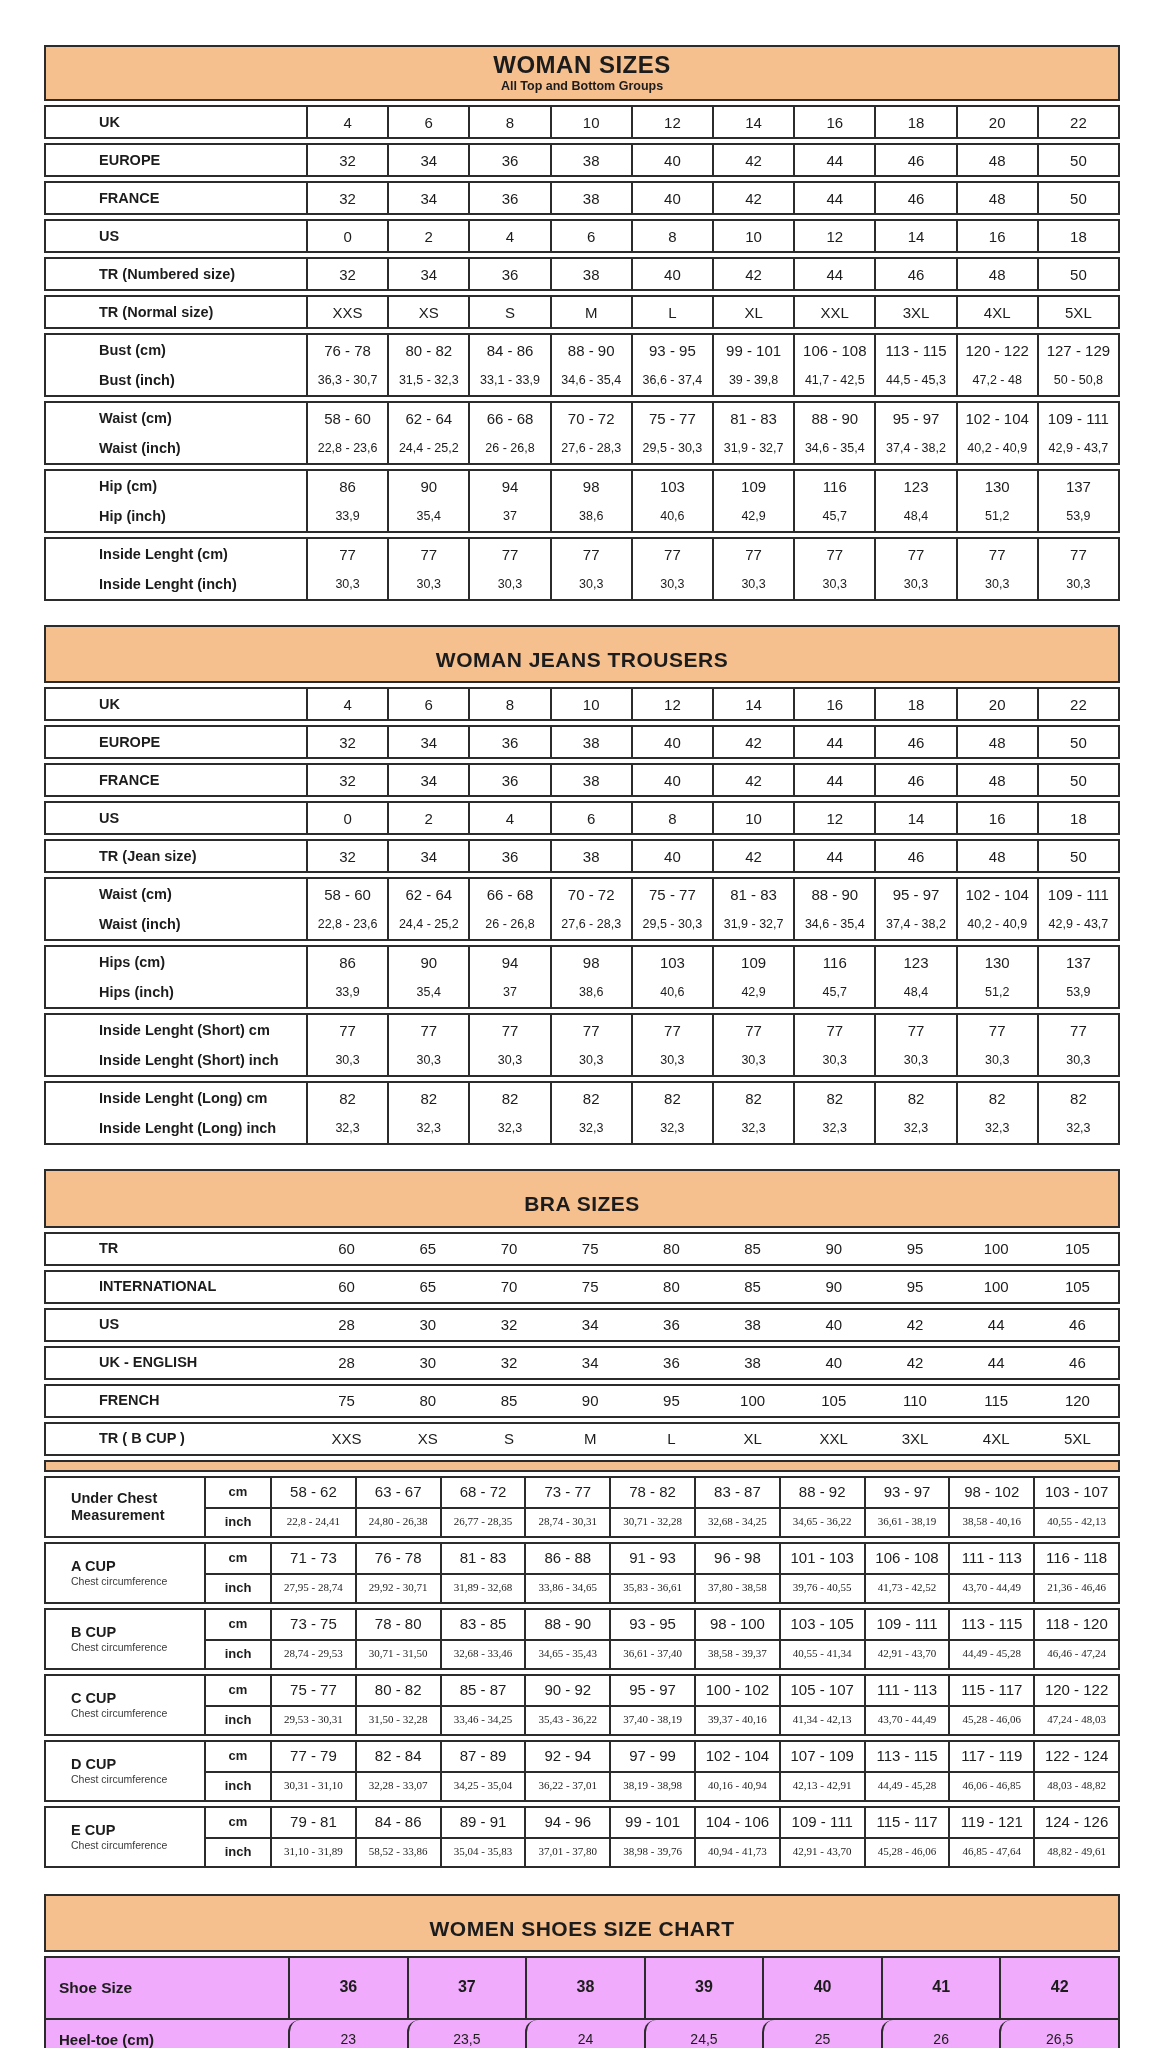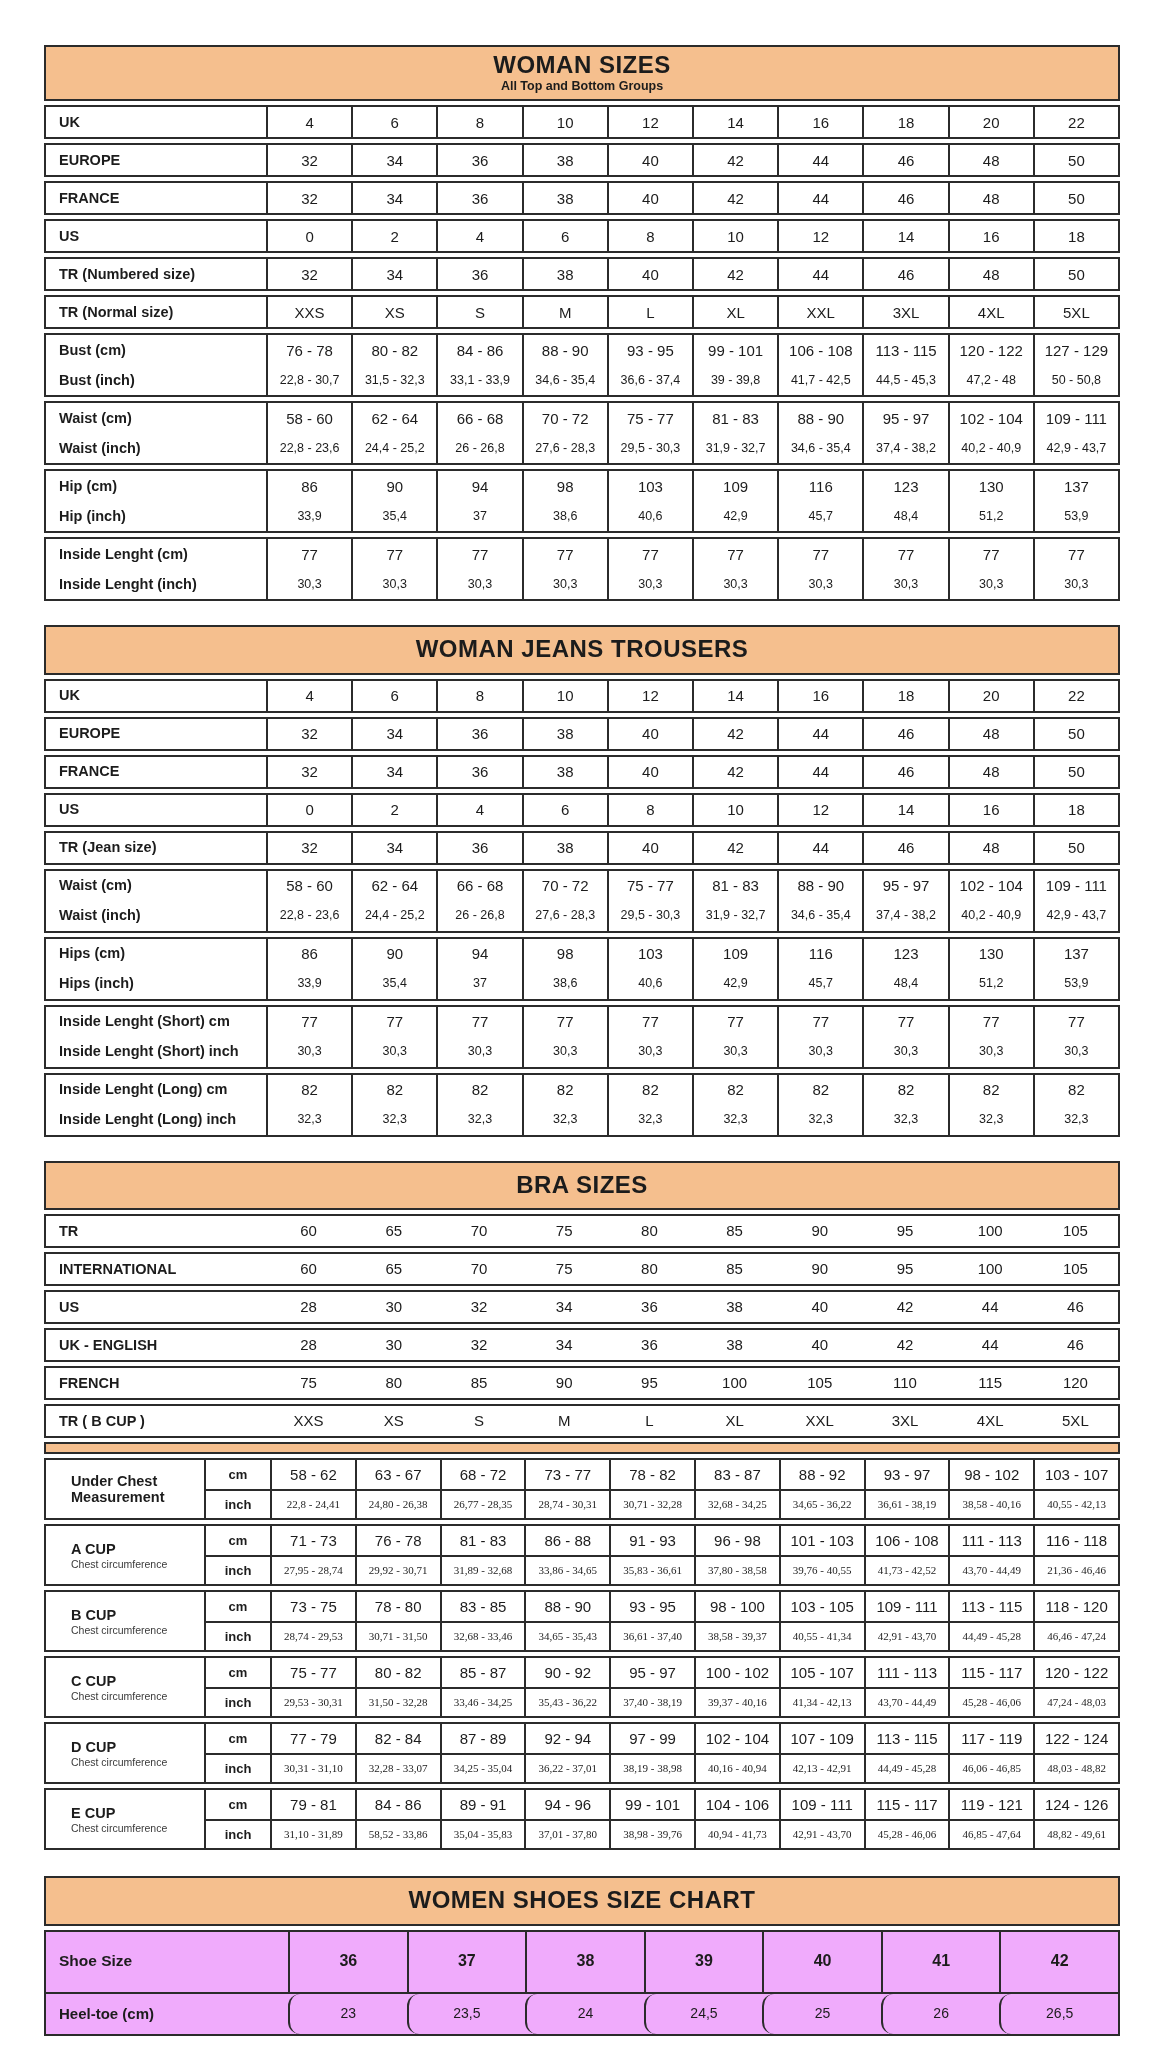--- a/index.html
+++ b/index.html
@@ -10,27 +10,27 @@
     color:#1c1c1c;
   }
   .sheet { padding:45px 44px 0 44px; }
 
   section { margin:0; }
   .thead {
     background:var(--peach); border:2px solid var(--bd);
     text-align:center; padding:5px 0 6px 0; margin-bottom:4px;
   }
   .t1 { font-size:24px; font-weight:700; letter-spacing:.5px; line-height:1.1; }
-  .t1.mid { font-size:24px; padding:4px 14px; }
+  .t1.mid { font-size:21px; padding:4px 14px;margin-top:12px; }
   .t2 { font-size:12.5px; font-weight:700; margin-top:1px; }
 
   .stack { display:flex; flex-direction:column; gap:4px; }
 
   
-  .g11 { display:grid; grid-template-columns:220px repeat(10,1fr); }
+  .g11 { display:grid; grid-template-columns:220px repeat(10,1fr);padding-left:40px; }
   .g12 { display:grid; grid-template-columns:158px 66px repeat(10,1fr); }
   .g8  { display:grid; grid-template-columns:242px repeat(7,1fr); }
 
   .rowbox   { border:2px solid var(--bd); min-height:34px; background:#fff; }
   .groupbox { border:2px solid var(--bd); background:#fff; }
   .grouprow { min-height:30px; }
 
   .cell { display:flex; align-items:center; justify-content:center;
           font-size:15px; line-height:1.05; padding:2px 1px; }
   .cell.label { justify-content:flex-start; padding-left:13px;
@@ -166,21 +166,21 @@
             <div class="cell val">88 - 90</div>
             <div class="cell val">93 - 95</div>
             <div class="cell val">99 - 101</div>
             <div class="cell val">106 - 108</div>
             <div class="cell val">113 - 115</div>
             <div class="cell val">120 - 122</div>
             <div class="cell val">127 - 129</div>
           </div>
           <div class="grouprow g11">
             <div class="cell label">Bust (inch)</div>
-            <div class="cell val small">22,8 - 30,7</div>
+            <div class="cell val small">36,3 - 30,7</div>
             <div class="cell val small">31,5 - 32,3</div>
             <div class="cell val small">33,1 - 33,9</div>
             <div class="cell val small">34,6 - 35,4</div>
             <div class="cell val small">36,6 - 37,4</div>
             <div class="cell val small">39 - 39,8</div>
             <div class="cell val small">41,7 - 42,5</div>
             <div class="cell val small">44,5 - 45,3</div>
             <div class="cell val small">47,2 - 48</div>
             <div class="cell val small">50 - 50,8</div>
           </div>

